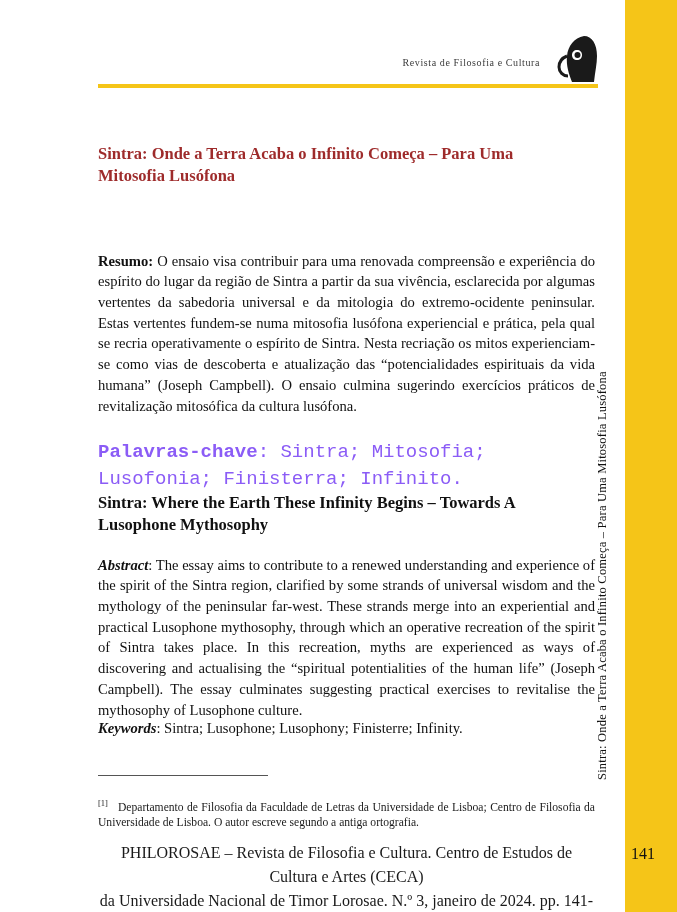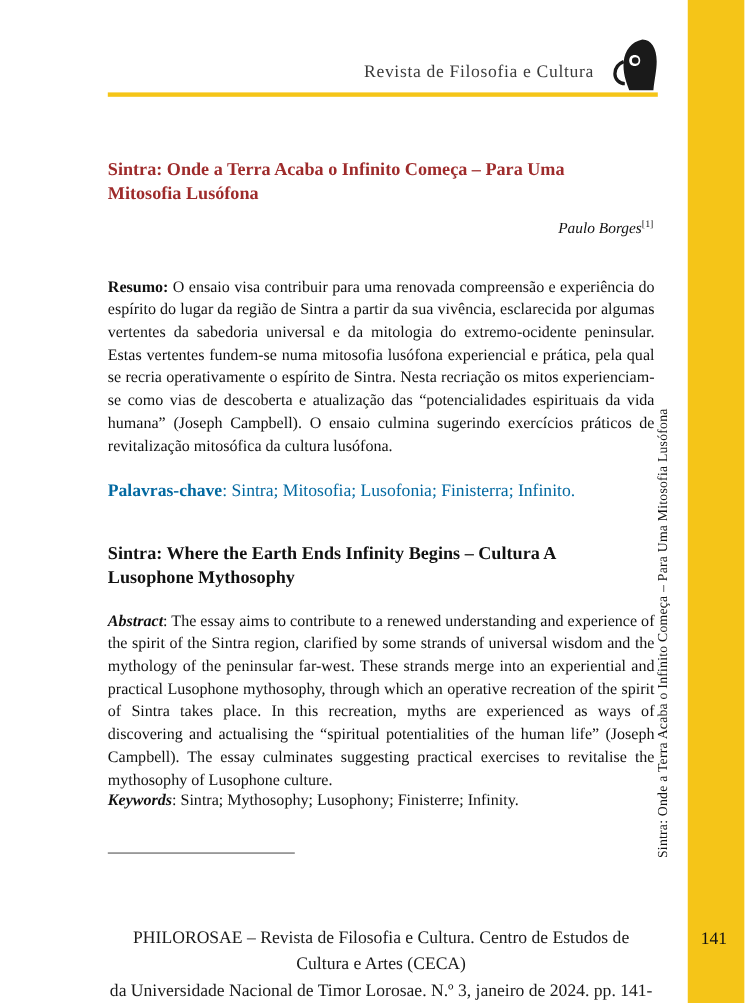--- a/index.html
+++ b/index.html
@@ -51,21 +51,21 @@
     transform-origin: left top;
     transform: rotate(-90deg);
     left: 22px;
     top: 780px;
   }
   .page-number {
     position: absolute;
     right: 10px;
     top: 845px;
     width: 36px;
-    text-align: center;
+    text-align: left;
     font-family: "Liberation Serif", serif;
     font-size: 16px;
     color: #111111;
   }
 
   
   .content {
     position: absolute;
     left: 98px;
     top: 0;
@@ -76,21 +76,21 @@
   
   .runhead {
     position: absolute;
     top: 57px;
     left: 0;
     width: 500px;
     text-align: right;
     padding-right: 58px;
     box-sizing: border-box;
     font-family: "Liberation Serif", serif;
-    font-size: 16px;
+    font-size: 10px;
     letter-spacing: 0.6px;
     color: #3b3b3b;
   }
   .rule-yellow {
     position: absolute;
     top: 84px;
     left: 0;
     width: 500px;
     height: 4px;
     background: #f5c518;
@@ -142,24 +142,25 @@
     text-align: justify;
     color: #111111;
   }
   .abstract-pt b { font-weight: bold; }
 
   .keywords-pt {
     position: absolute;
     top: 420px;
     left: 0;
     width: 497px;
-    font-size: 16px;
+    font-size: 19px;
     line-height: 1.42;
     text-align: left;
-    color: #0369a1;
+    color: #8b5cf6;
+    font-family: Liberation Mono, monospace;
   }
   .keywords-pt b { font-weight: bold; }
 
   .title-en {
     position: absolute;
     top: 478px;
     left: 0;
     width: 470px;
     font-size: 16.5px;
     font-weight: bold;
@@ -244,44 +245,44 @@
         <path d="M23 16 C20 16 18 18 18 21 C18 24 20 26 23 26 C26 26 28 24 28 21 C28 18 26 16 23 16 Z" fill="#ffffff"></path>
         <circle cx="23.5" cy="21" r="3" fill="#1a1a1a"></circle>
         <path d="M13 22 C8 24 5 28 5 33 C5 38 9 42 14 42" fill="none" stroke="#1a1a1a" stroke-width="3"></path>
       </svg>
     </div>
 
     <div class="rule-yellow"></div>
 
     <h1 class="title">Sintra: Onde a Terra Acaba o Infinito Começa – Para Uma Mitosofia Lusófona</h1>
 
-    <div class="author">
-      <span>Paulo Borges</span><sup>[1]</sup>
-    </div>
 
     <p class="abstract-pt">
       <b>Resumo:</b><span> O ensaio visa contribuir para uma renovada compreensão e experiência do espírito do lugar da região de Sintra a partir da sua vivência, esclarecida por algumas vertentes da sabedoria universal e da mitologia do extremo-ocidente peninsular. Estas vertentes fundem-se numa mitosofia lusófona experiencial e prática, pela qual se recria operativamente o espírito de Sintra. Nesta recriação os mitos experienciam-se como vias de descoberta e atualização das “potencialidades espirituais da vida humana” (Joseph Campbell). O ensaio culmina sugerindo exercícios práticos de revitalização mitosófica da cultura lusófona.</span>
     </p>
 
     <p class="keywords-pt">
       <b>Palavras-chave</b><span>: Sintra; Mitosofia; Lusofonia; Finisterra; Infinito.</span>
     </p>
 
-    <h2 class="title-en">Sintra: Where the Earth Ends Infinity Begins – Cultura A Lusophone Mythosophy</h2>
+    <h2 class="title-en">Sintra: Where the Earth These Infinity Begins – Towards A Lusophone Mythosophy</h2>
 
     <p class="abstract-en">
       <i>Abstract</i><span>: The essay aims to contribute to a renewed understanding and experience of the spirit of the Sintra region, clarified by some strands of universal wisdom and the mythology of the peninsular far-west. These strands merge into an experiential and practical Lusophone mythosophy, through which an operative recreation of the spirit of Sintra takes place. In this recreation, myths are experienced as ways of discovering and actualising the “spiritual potentialities of the human life” (Joseph Campbell). The essay culminates suggesting practical exercises to revitalise the mythosophy of Lusophone culture.</span>
     </p>
 
     <p class="keywords-en">
-      <i>Keywords</i><span>: Sintra; Mythosophy; Lusophony; Finisterre; Infinity.</span>
+      <i>Keywords</i><span>: Sintra; Lusophone; Lusophony; Finisterre; Infinity.</span>
     </p>
 
     <div class="footnote-rule"></div>
 
+    <p class="footnote">
+      <sup>[1]</sup><span class="fn-indent"></span><span>Departamento de Filosofia da Faculdade de Letras da Universidade de Lisboa; Centro de Filosofia da Universidade de Lisboa. O autor escreve segundo a antiga ortografia.</span>
+    </p>
 
     <div class="colophon">
       <div>PHILOROSAE – Revista de Filosofia e Cultura. Centro de Estudos de Cultura e Artes (CECA)</div>
       <div>da Universidade Nacional de Timor Lorosae. N.º 3, janeiro de 2024. pp. 141-160. E-ISSN: 4966-7760. ISSN: 2789-1658</div>
     </div>
 
   </div>
 </div>
 
 </body></html>

